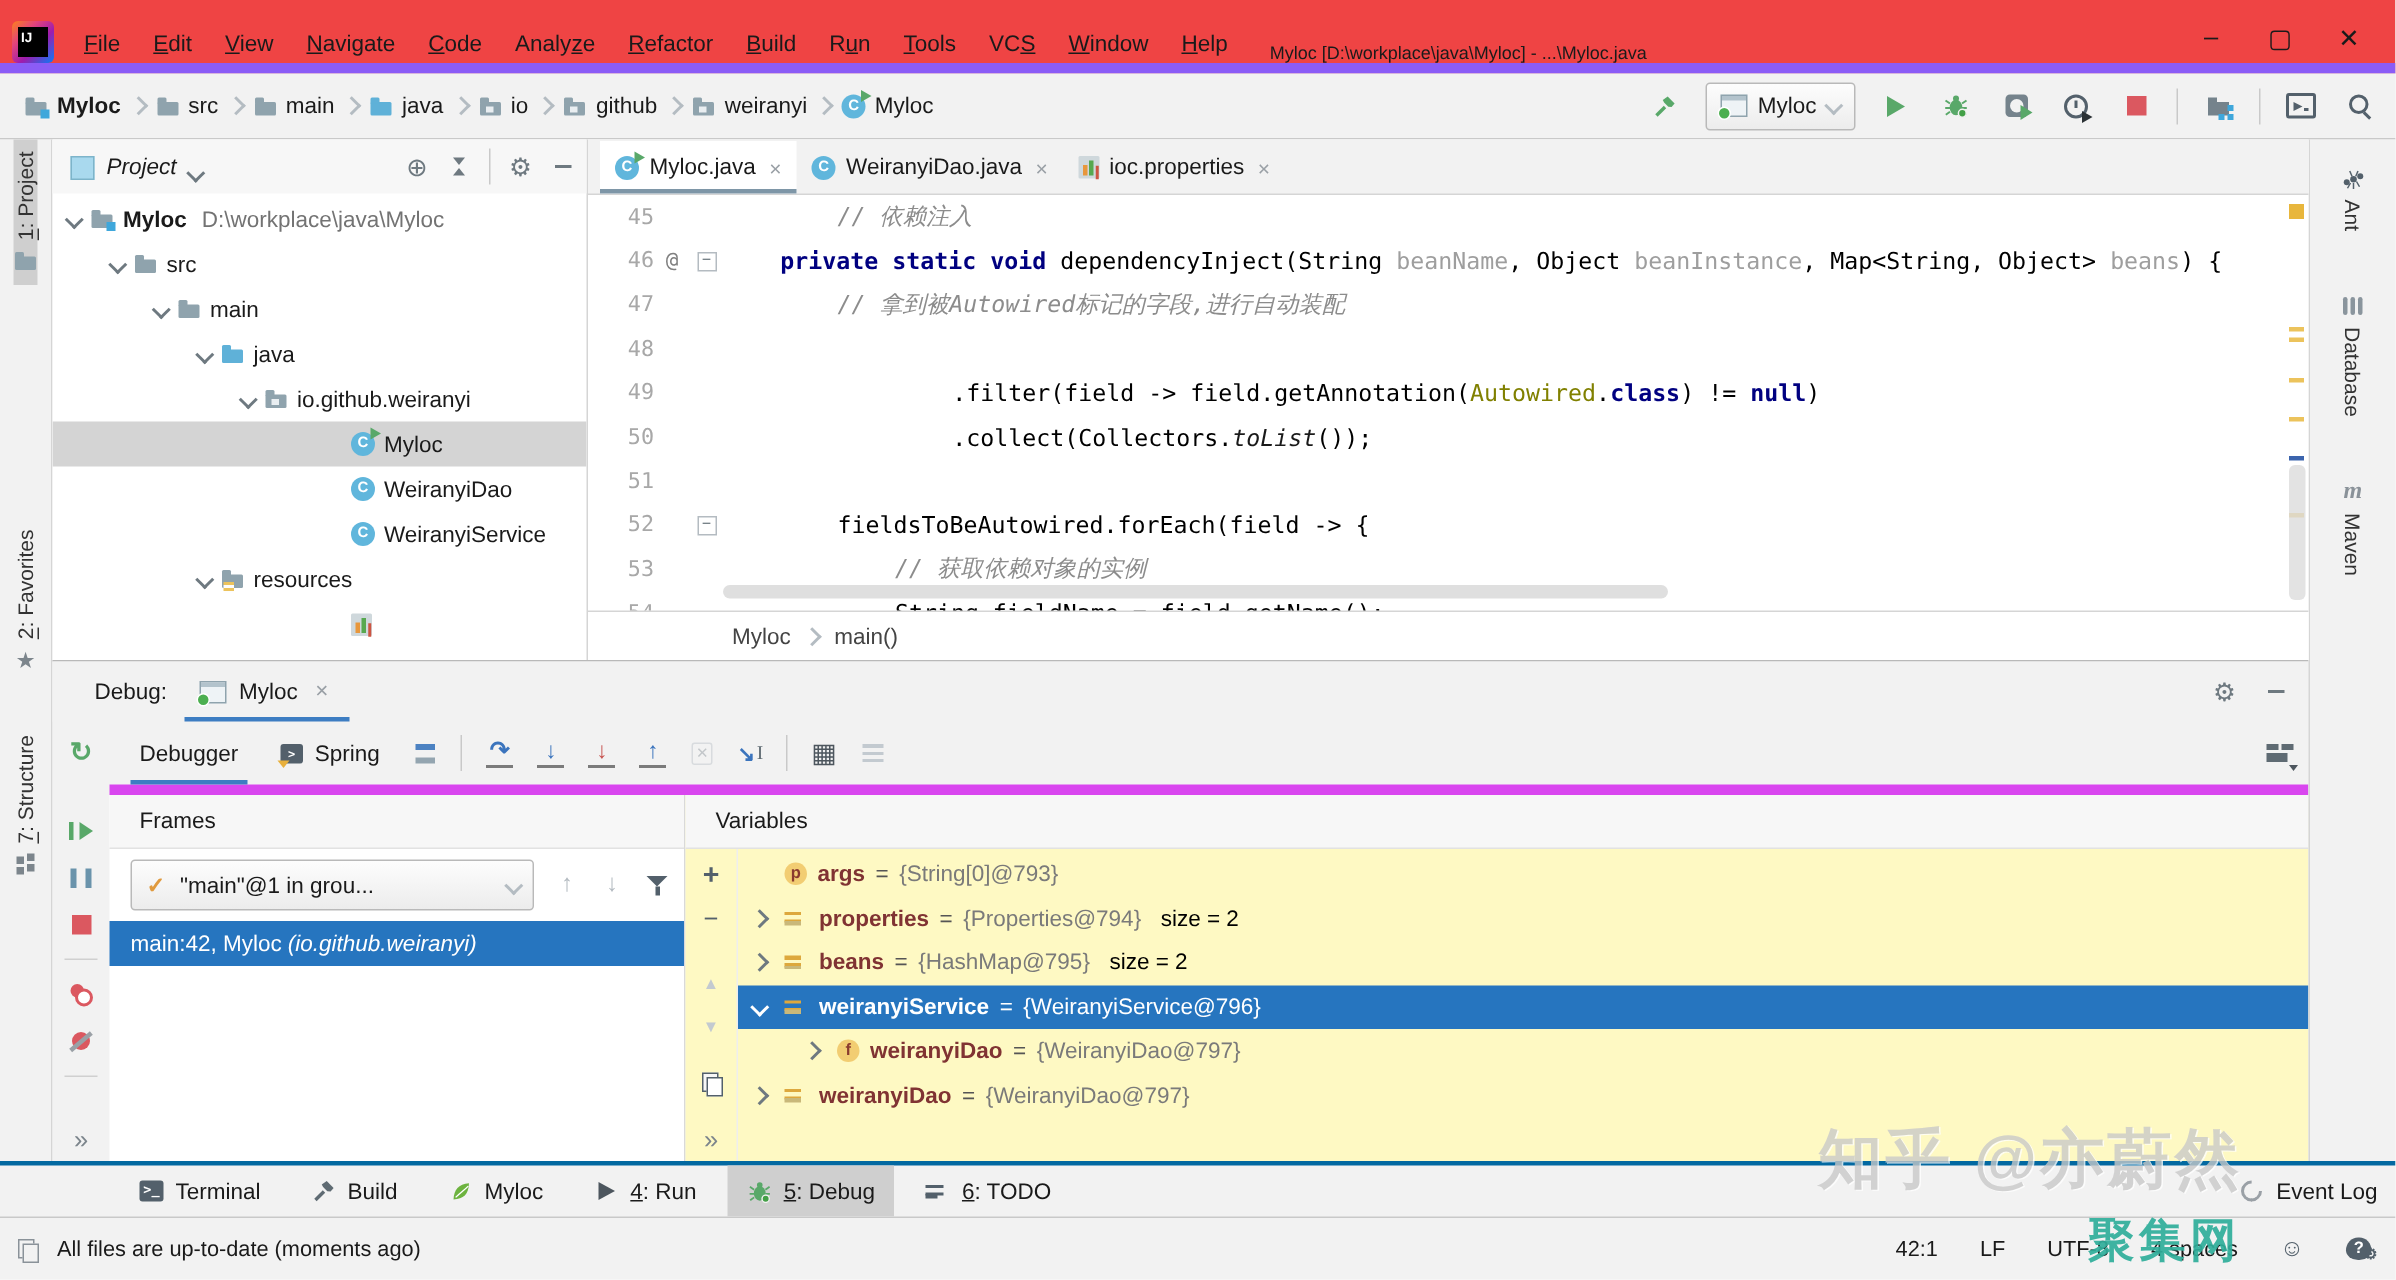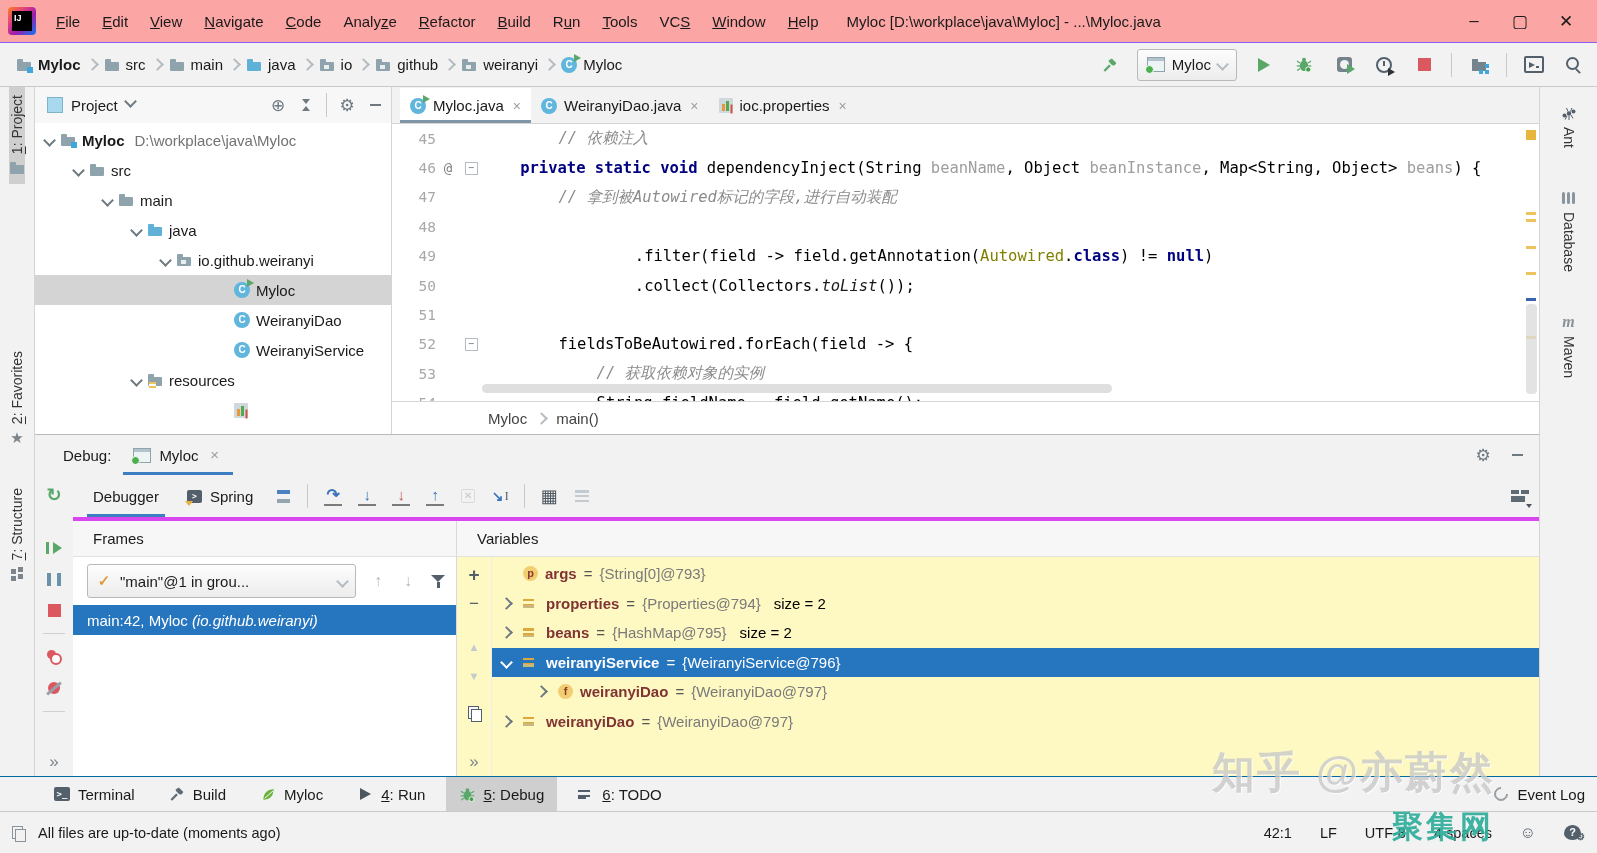--- a/index.html
+++ b/index.html
@@ -134,24 +134,24 @@
   .icn svg{display:block;}
 
   
   .chev{width:7px;height:7px;border-right:2px solid #6e7980;border-bottom:2px solid #6e7980;flex:none;}
   .chev.right{transform:rotate(-45deg);}
   .chev.down{transform:rotate(45deg);}
   .chev.light{border-color:#b4bcc2;}
   .chev.none{visibility:hidden;}
 
   
-  .menubar{height:42px;background:#fca5a5;display:flex;align-items:center;border-bottom:1px solid #8b5cf6;padding:0 8px;flex:none;}
+  .menubar{height:42px;background:#ef4444;display:flex;align-items:flex-end;border-bottom:7px solid #8b5cf6;padding:0 8px;flex:none;}
   .menubar .menus{display:flex;align-items:center;gap:2px;margin-left:10px;}
   .menu-item{padding:4px 10px;font-size:15px;color:#1a1a1a;cursor:default;}
-  .win-title{font-size:15px;color:#1a1a1a;margin-left:18px;white-space:nowrap;}
+  .win-title{font-size:12px;color:#1a1a1a;margin-left:18px;white-space:nowrap;}
   .win-controls{margin-left:auto;display:flex;align-items:center;}
   .win-btn{width:46px;height:34px;display:flex;align-items:center;justify-content:center;font-size:17px;color:#1a1a1a;}
 
   
   .toolbar{height:43px;background:#f2f2f2;display:flex;align-items:center;padding:0 10px;border-bottom:1px solid #c9c9c9;flex:none;}
   .crumbs{display:flex;align-items:center;gap:7px;margin-left:6px;font-size:15px;}
   .crumb{display:flex;align-items:center;gap:6px;}
   .crumb.first .lbl{font-weight:bold;}
   .tb-right{margin-left:auto;display:flex;align-items:center;gap:14px;}
   .tb-divider{width:1px;height:24px;background:#c9c9c9;}
@@ -167,21 +167,21 @@
   .vtab.active{background:#cfcfcf;}
   .vtab .vtxt{writing-mode:vertical-rl;}
   .stripe.left .vtab .vtxt{transform:rotate(180deg);}
   .stripe .spacer{flex:1;}
   .center-col{flex:1;display:flex;flex-direction:column;min-width:0;}
   .upper{height:347px;display:flex;min-height:0;flex:none;}
 
   
   .project{width:356px;background:#fff;border-right:1px solid #d5d5d5;display:flex;flex-direction:column;flex:none;}
   .proj-head{height:36px;display:flex;align-items:center;padding:0 8px 0 12px;gap:8px;font-size:15px;flex:none;background:#f7f7f7;}
-  .proj-head .ph-title{display:flex;align-items:flex-start;gap:8px;}
+  .proj-head .ph-title{display:flex;align-items:flex-end;gap:8px;font-style:italic;}
   .proj-head .ph-icons{margin-left:auto;display:flex;align-items:center;gap:12px;}
   .proj-swatch{width:14px;height:14px;background:#a9d9ee;border:1px solid #7db4ca;}
   .tree{flex:1;overflow:hidden;padding-top:2px;font-size:15px;}
   .trow{height:30px;display:flex;align-items:center;gap:6px;white-space:nowrap;}
   .trow.selected{background:#d4d4d4;}
   .trow .suffix{color:#737373;margin-left:4px;}
   .trow .lbl.b{font-weight:bold;}
 
   
   .editor{flex:1;display:flex;flex-direction:column;background:#fff;min-width:0;position:relative;}
@@ -219,21 +219,21 @@
   .dbg-tab{display:flex;align-items:center;gap:8px;font-size:15px;height:40px;padding:0 4px;position:relative;}
   .dbg-tab::after{content:'';position:absolute;left:-6px;right:-6px;bottom:0;height:3px;background:#3d7dc2;}
   .dbg-head .dh-icons{margin-left:auto;display:flex;align-items:center;gap:18px;}
   .dbg-body{flex:1;display:flex;min-height:0;}
   .dbg-strip{width:38px;display:flex;flex-direction:column;align-items:center;padding-top:12px;gap:15px;flex:none;}
   .dbg-strip .sep{width:22px;height:1px;background:#d0d0d0;}
   .dbg-main{flex:1;display:flex;flex-direction:column;min-width:0;}
   .dbg-toolbar{height:42px;display:flex;align-items:center;gap:16px;padding:0 12px 0 14px;flex:none;}
   .dview{font-size:15px;padding:0 6px;height:42px;display:flex;align-items:center;gap:8px;position:relative;}
   .dview.active::after{content:'';position:absolute;left:0;right:0;bottom:0;height:3px;background:#3d7dc2;}
-  .dbg-content{flex:1;display:flex;min-height:0;border-top:4px solid #d946ef;}
+  .dbg-content{flex:1;display:flex;min-height:0;border-top:7px solid #d946ef;}
   .frames{width:383px;background:#fff;border-right:1px solid #d9d9d9;display:flex;flex-direction:column;flex:none;}
   .pane-head{height:35px;display:flex;align-items:center;padding-left:20px;font-size:15px;background:#f7f7f7;border-bottom:1px solid #e2e2e2;flex:none;}
   .thread-row{display:flex;align-items:center;gap:14px;padding:7px 10px 7px 14px;}
   .thread-combo{display:flex;align-items:center;gap:8px;background:linear-gradient(#fdfdfd,#ececec);border:1px solid #b9b9b9;border-radius:3px;height:32px;padding:0 8px;font-size:15px;flex:1;min-width:0;}
   .thread-combo .tc-label{flex:1;white-space:nowrap;overflow:hidden;}
   .frame-row{height:30px;display:flex;align-items:center;padding-left:14px;font-size:15px;}
   .frame-row.selected{background:#2675bf;color:#fff;}
   .frame-row .pkg{font-style:italic;margin-left:4px;}
   .vars{flex:1;background:#fef9c3;display:flex;flex-direction:column;min-width:0;}
   .vars-body{flex:1;display:flex;min-height:0;}
@@ -243,21 +243,21 @@
   .vrow .vind{width:14px;flex:none;}
   .vrow.child .vind2{width:28px;flex:none;}
   .vrow .vname{color:#803333;font-weight:bold;}
   .vrow .veq{color:#555;}
   .vrow .vval{color:#7a7a7a;}
   .vrow .vsize{color:#000;margin-left:6px;}
   .vrow.selected{background:#2675bf;}
   .vrow.selected .vname,.vrow.selected .vval,.vrow.selected .veq{color:#fff;}
 
   
-  .bottombar{height:34px;background:#f2f2f2;border-top:1px solid #0369a1;display:flex;align-items:center;padding:0 12px 0 41px;gap:8px;flex:none;}
+  .bottombar{height:34px;background:#f2f2f2;border-top:3px solid #0369a1;display:flex;align-items:center;padding:0 12px 0 80px;gap:8px;flex:none;}
   .bb-item{display:flex;align-items:center;gap:8px;font-size:15px;padding:0 13px;height:34px;}
   .bb-item.active{background:#cfcfcf;}
   .bb-right{margin-left:auto;display:flex;align-items:center;gap:8px;font-size:15px;}
   .statusbar{height:41px;background:#f2f2f2;border-top:1px solid #c9c9c9;display:flex;align-items:center;padding:0 16px 0 10px;gap:12px;font-size:14.5px;flex:none;}
   .sb-right{margin-left:auto;display:flex;gap:28px;}
 
   
   .wm-large{position:absolute;left:1212px;top:744px;font-size:43px;font-weight:bold;color:#c9c9c9;opacity:.78;text-shadow:1px 1px 0 #fff;letter-spacing:2px;white-space:nowrap;pointer-events:none;z-index:50;}
   .wm-small{position:absolute;left:1392px;top:806px;font-size:31px;font-weight:bold;color:#2fae9b;opacity:.92;letter-spacing:3px;white-space:nowrap;pointer-events:none;z-index:51;}
 </style>

